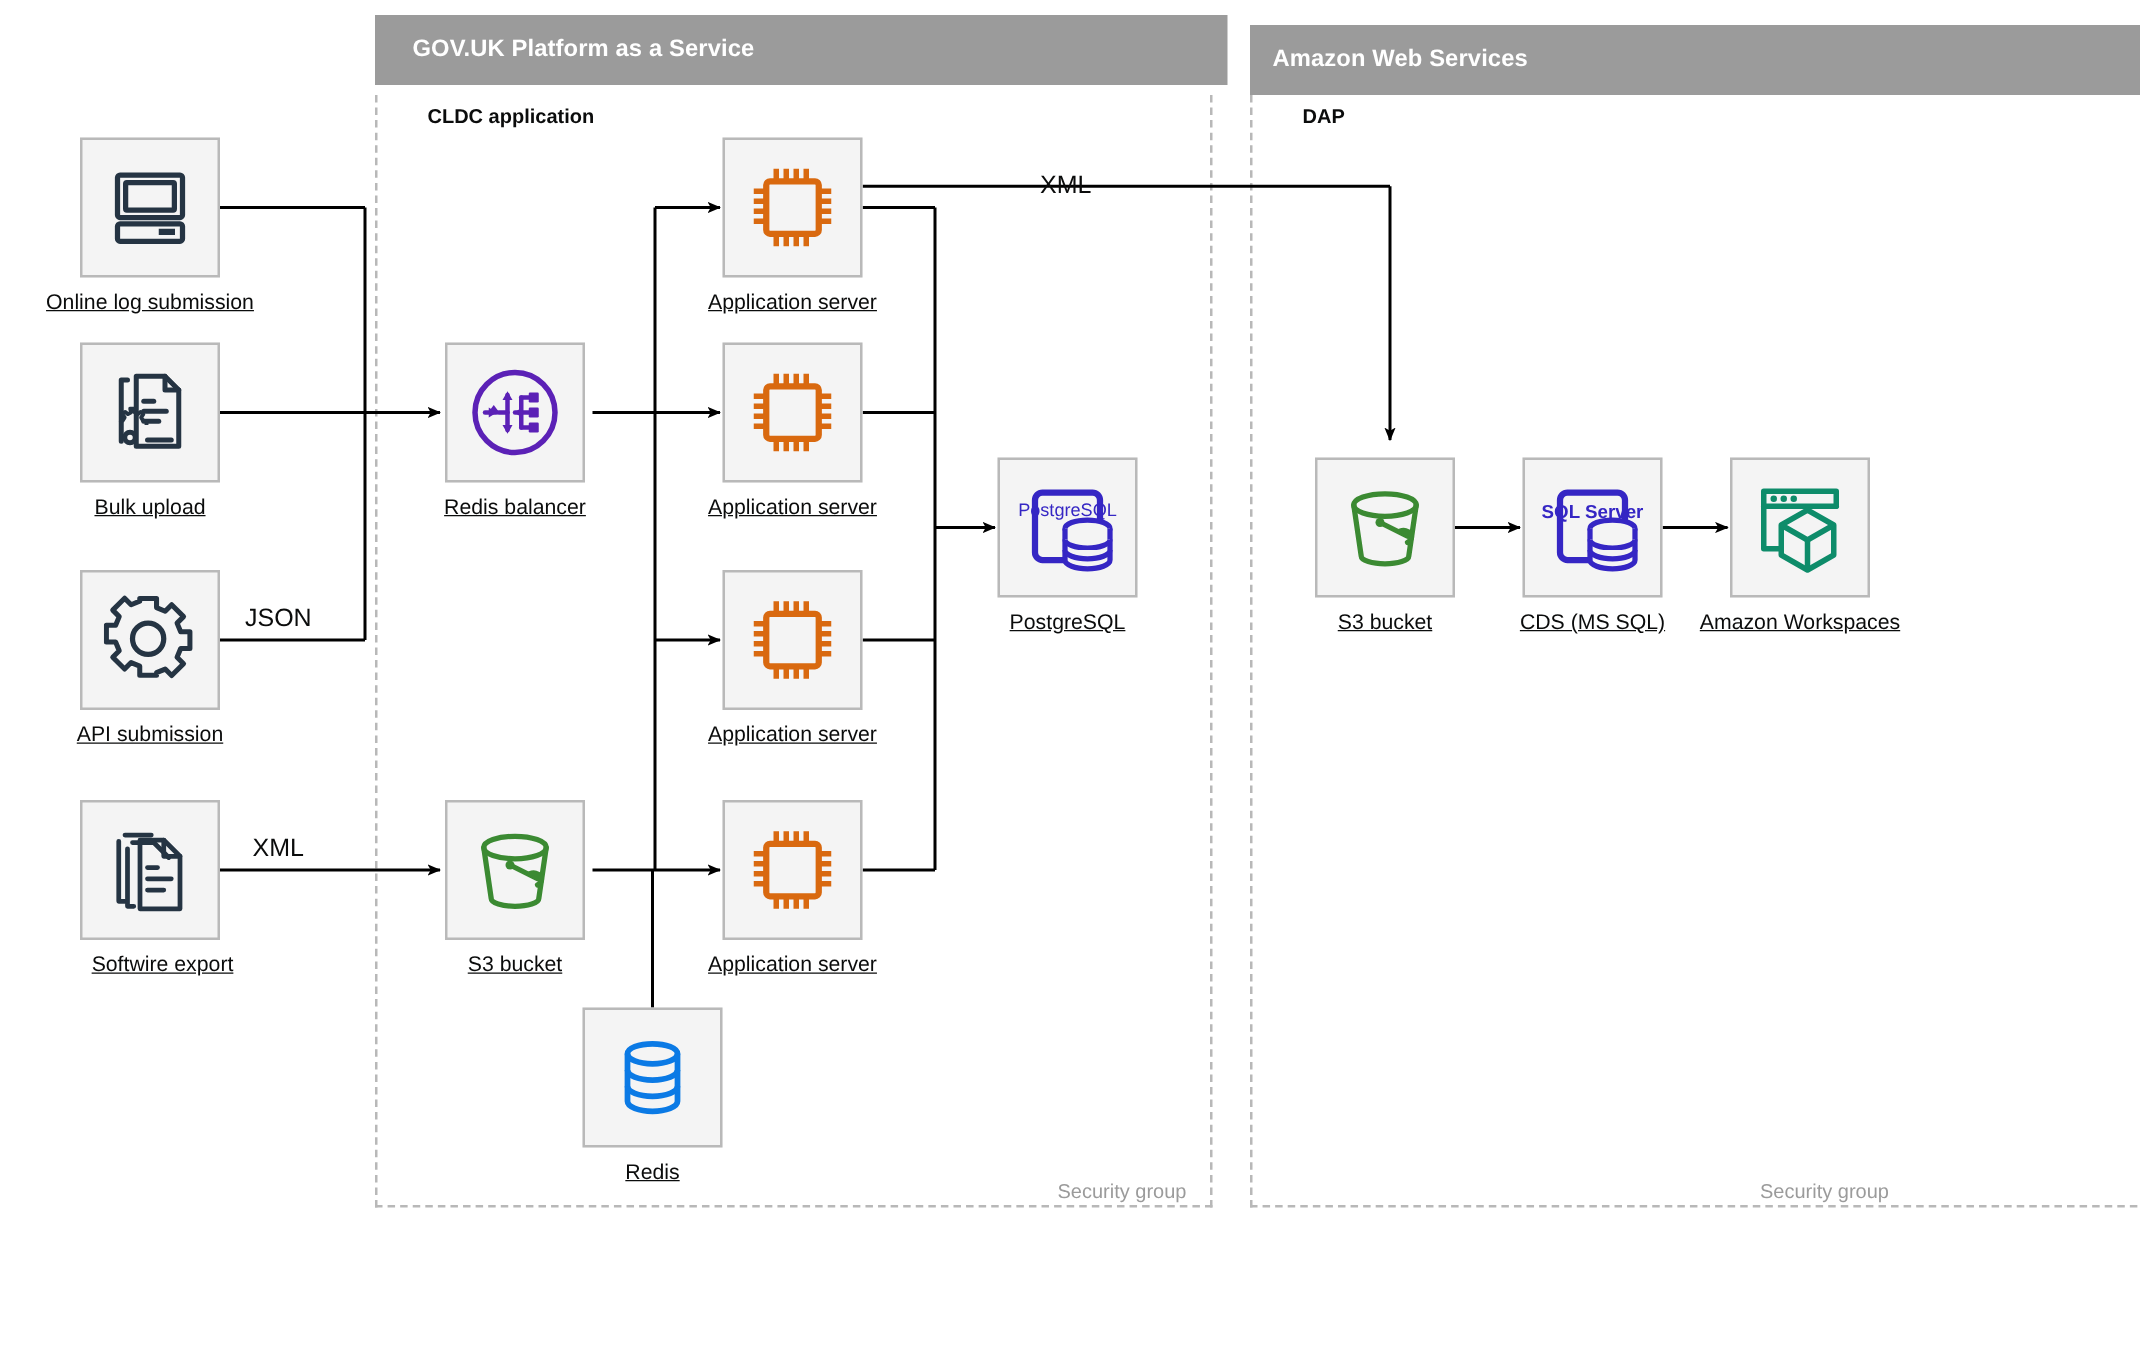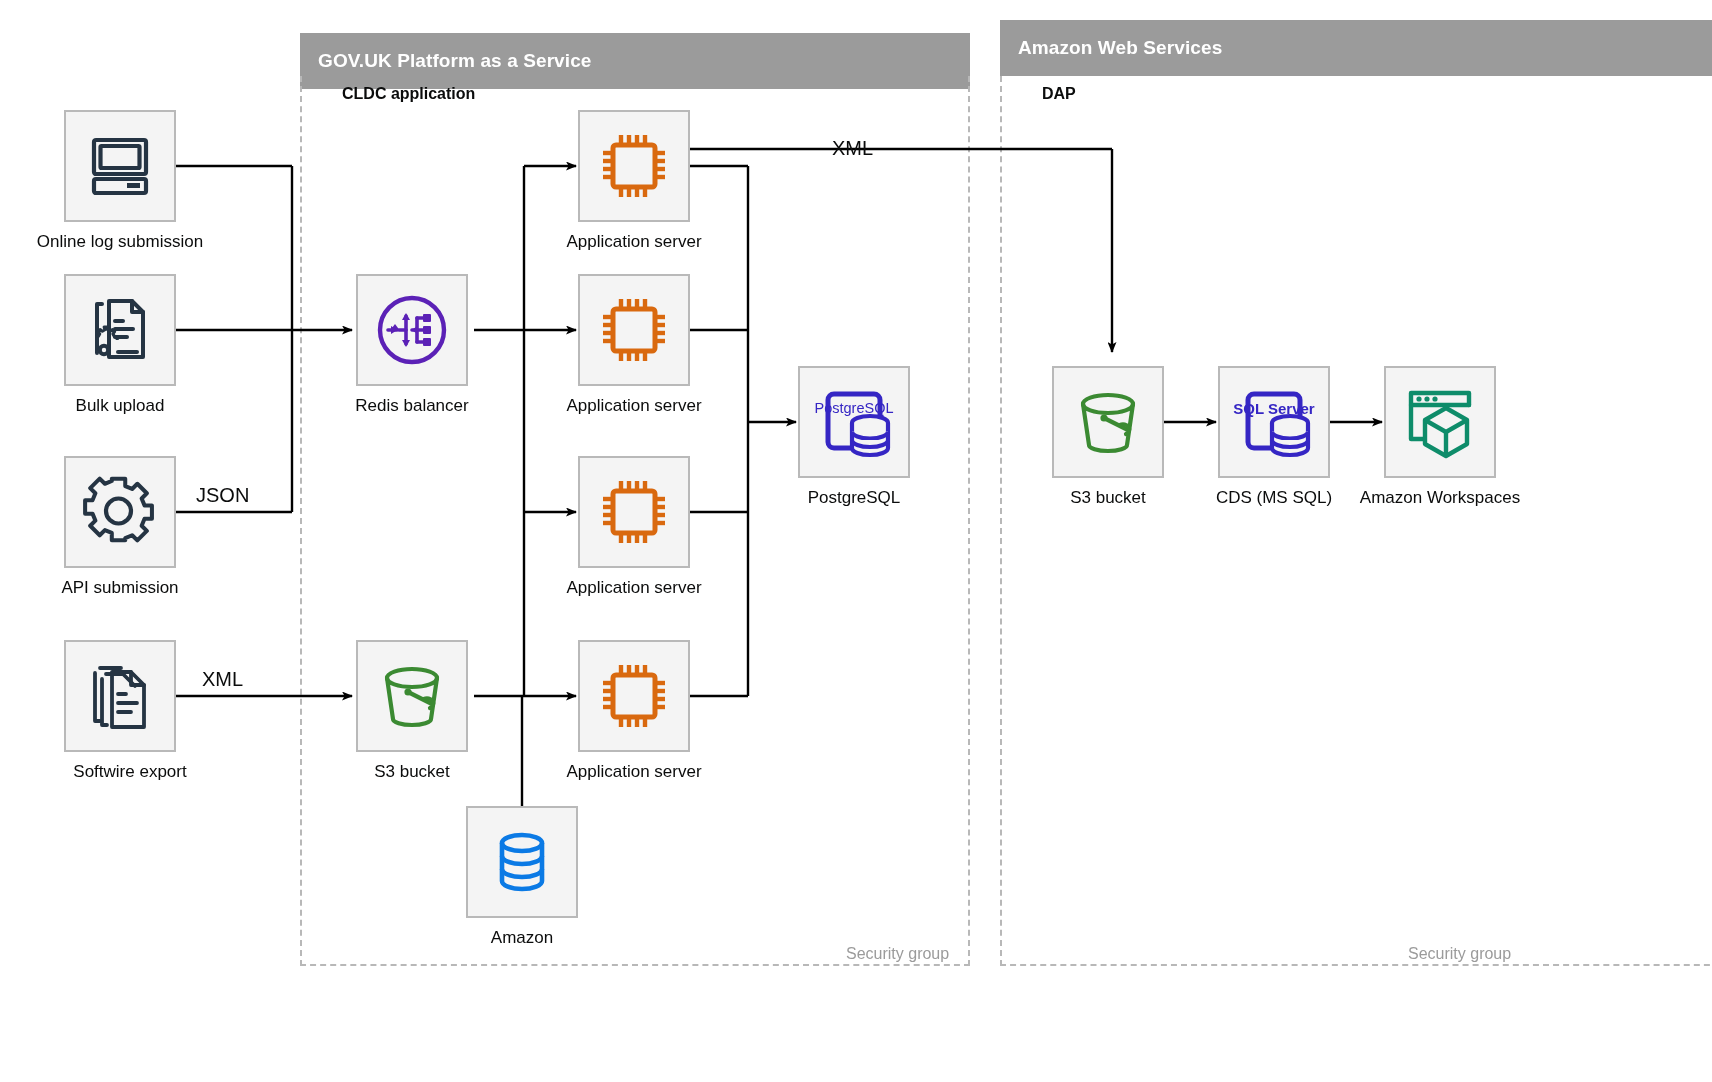--- a/index.html
+++ b/index.html
@@ -16,33 +16,33 @@
 
   .sec-label{position:absolute;color:#9b9b9b;font-size:16px;}
 
   .sub-label{position:absolute;font-weight:bold;font-size:16px;color:#0b0c0c;margin-left:24px;}
 
   
   .node{position:absolute;}
   .node .box{position:absolute;left:0;top:0;background:#f4f4f4;border:2px solid #b9b9b9;
              box-sizing:border-box;display:flex;align-items:center;justify-content:center;}
   .node .cap{position:absolute;left:50%;transform:translateX(-50%);white-space:nowrap;
-             font-size:17px;color:#0b0c0c;text-align:center;}
+             font-size:17px;color:#0b0c0c;text-align:center;text-decoration:underline;}
 
   
   svg.wires{position:absolute;left:0;top:0;width:1712px;height:1082px;pointer-events:none;}
 
   .edge-label{position:absolute;font-size:20px;color:#0b0c0c;white-space:nowrap;}
 </style>
 </head>
 <body>
 
 <div class="canvas">
 
-  <div class="group-header" style="left:300px;top:33px;width:670px;height:56px;">
+  <div class="group-header" style="left:300px;top:12px;width:670px;height:56px;padding-left:12px;">
     <span>GOV.UK Platform as a Service</span>
   </div>
   <div class="dashed-box" style="left:300px;top:76px;width:670px;height:890px;border-top:none;"></div>
   <div class="sub-label" style="left:318px;top:85px;">CLDC application</div>
   <div class="sec-label" style="left:846px;top:945px;">Security group</div>
 
   <div class="group-header" style="left:1000px;top:20px;width:712px;height:56px;">
     <span>Amazon Web Services</span>
   </div>
   <div class="dashed-box" style="left:1000px;top:76px;width:730px;height:890px;border-top:none;border-right:none;"></div>
@@ -335,21 +335,21 @@
     <div class="box" style="width:112px;height:112px;">
       <svg width="76" height="76" viewBox="0 0 76 76">
         <g fill="none" stroke="#0b7ae5" stroke-width="4.6">
           <ellipse cx="38" cy="19" rx="20" ry="8"></ellipse>
           <path d="M18 19 V57 a20 8 0 0 0 40 0 V19"></path>
           <path d="M18 32 a20 8 0 0 0 40 0"></path>
           <path d="M18 45 a20 8 0 0 0 40 0"></path>
         </g>
       </svg>
     </div>
-    <div class="cap" style="top:122px;">Amazon</div>
+    <div class="cap" style="top:122px;">Redis</div>
   </div>
 
   <div class="node" style="left:1052px;top:366px;width:112px;height:112px;">
     <div class="box" style="width:112px;height:112px;">
       <svg width="80" height="80" viewBox="0 0 80 80">
         <g fill="none" stroke="#3b8a32" stroke-width="4.2" stroke-linejoin="round" stroke-linecap="round">
           <ellipse cx="40" cy="22" rx="25" ry="9"></ellipse>
           <path d="M15 22 L21 63 a19 6 0 0 0 38 0 L65 22"></path>
           <path d="M36 36 L58 47"></path>
           <path d="M52 43 a6 5 0 0 1 6 9"></path>

